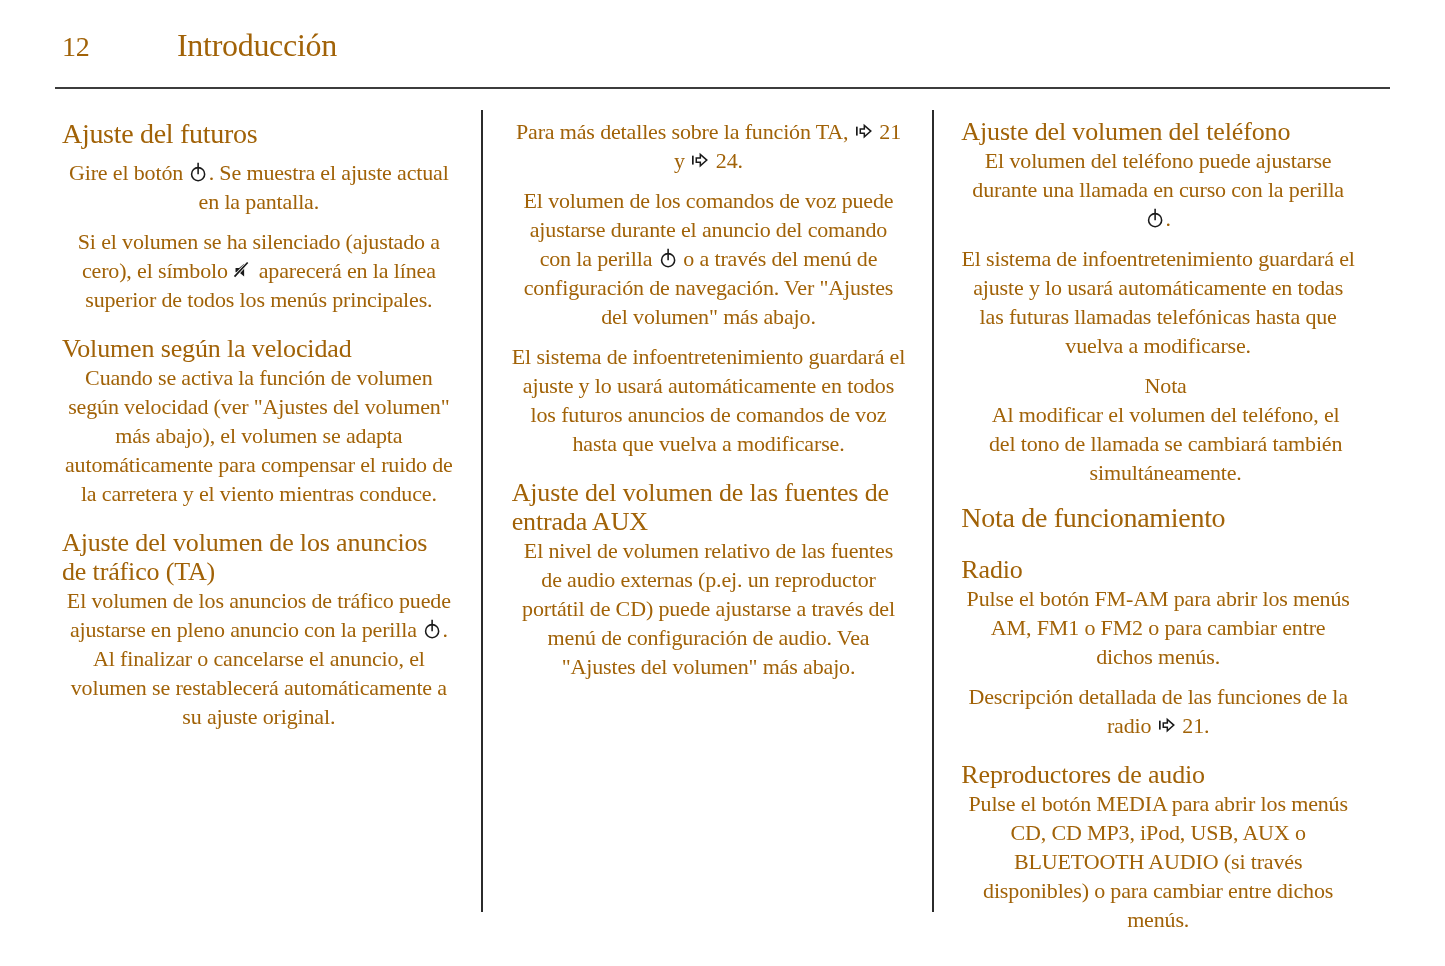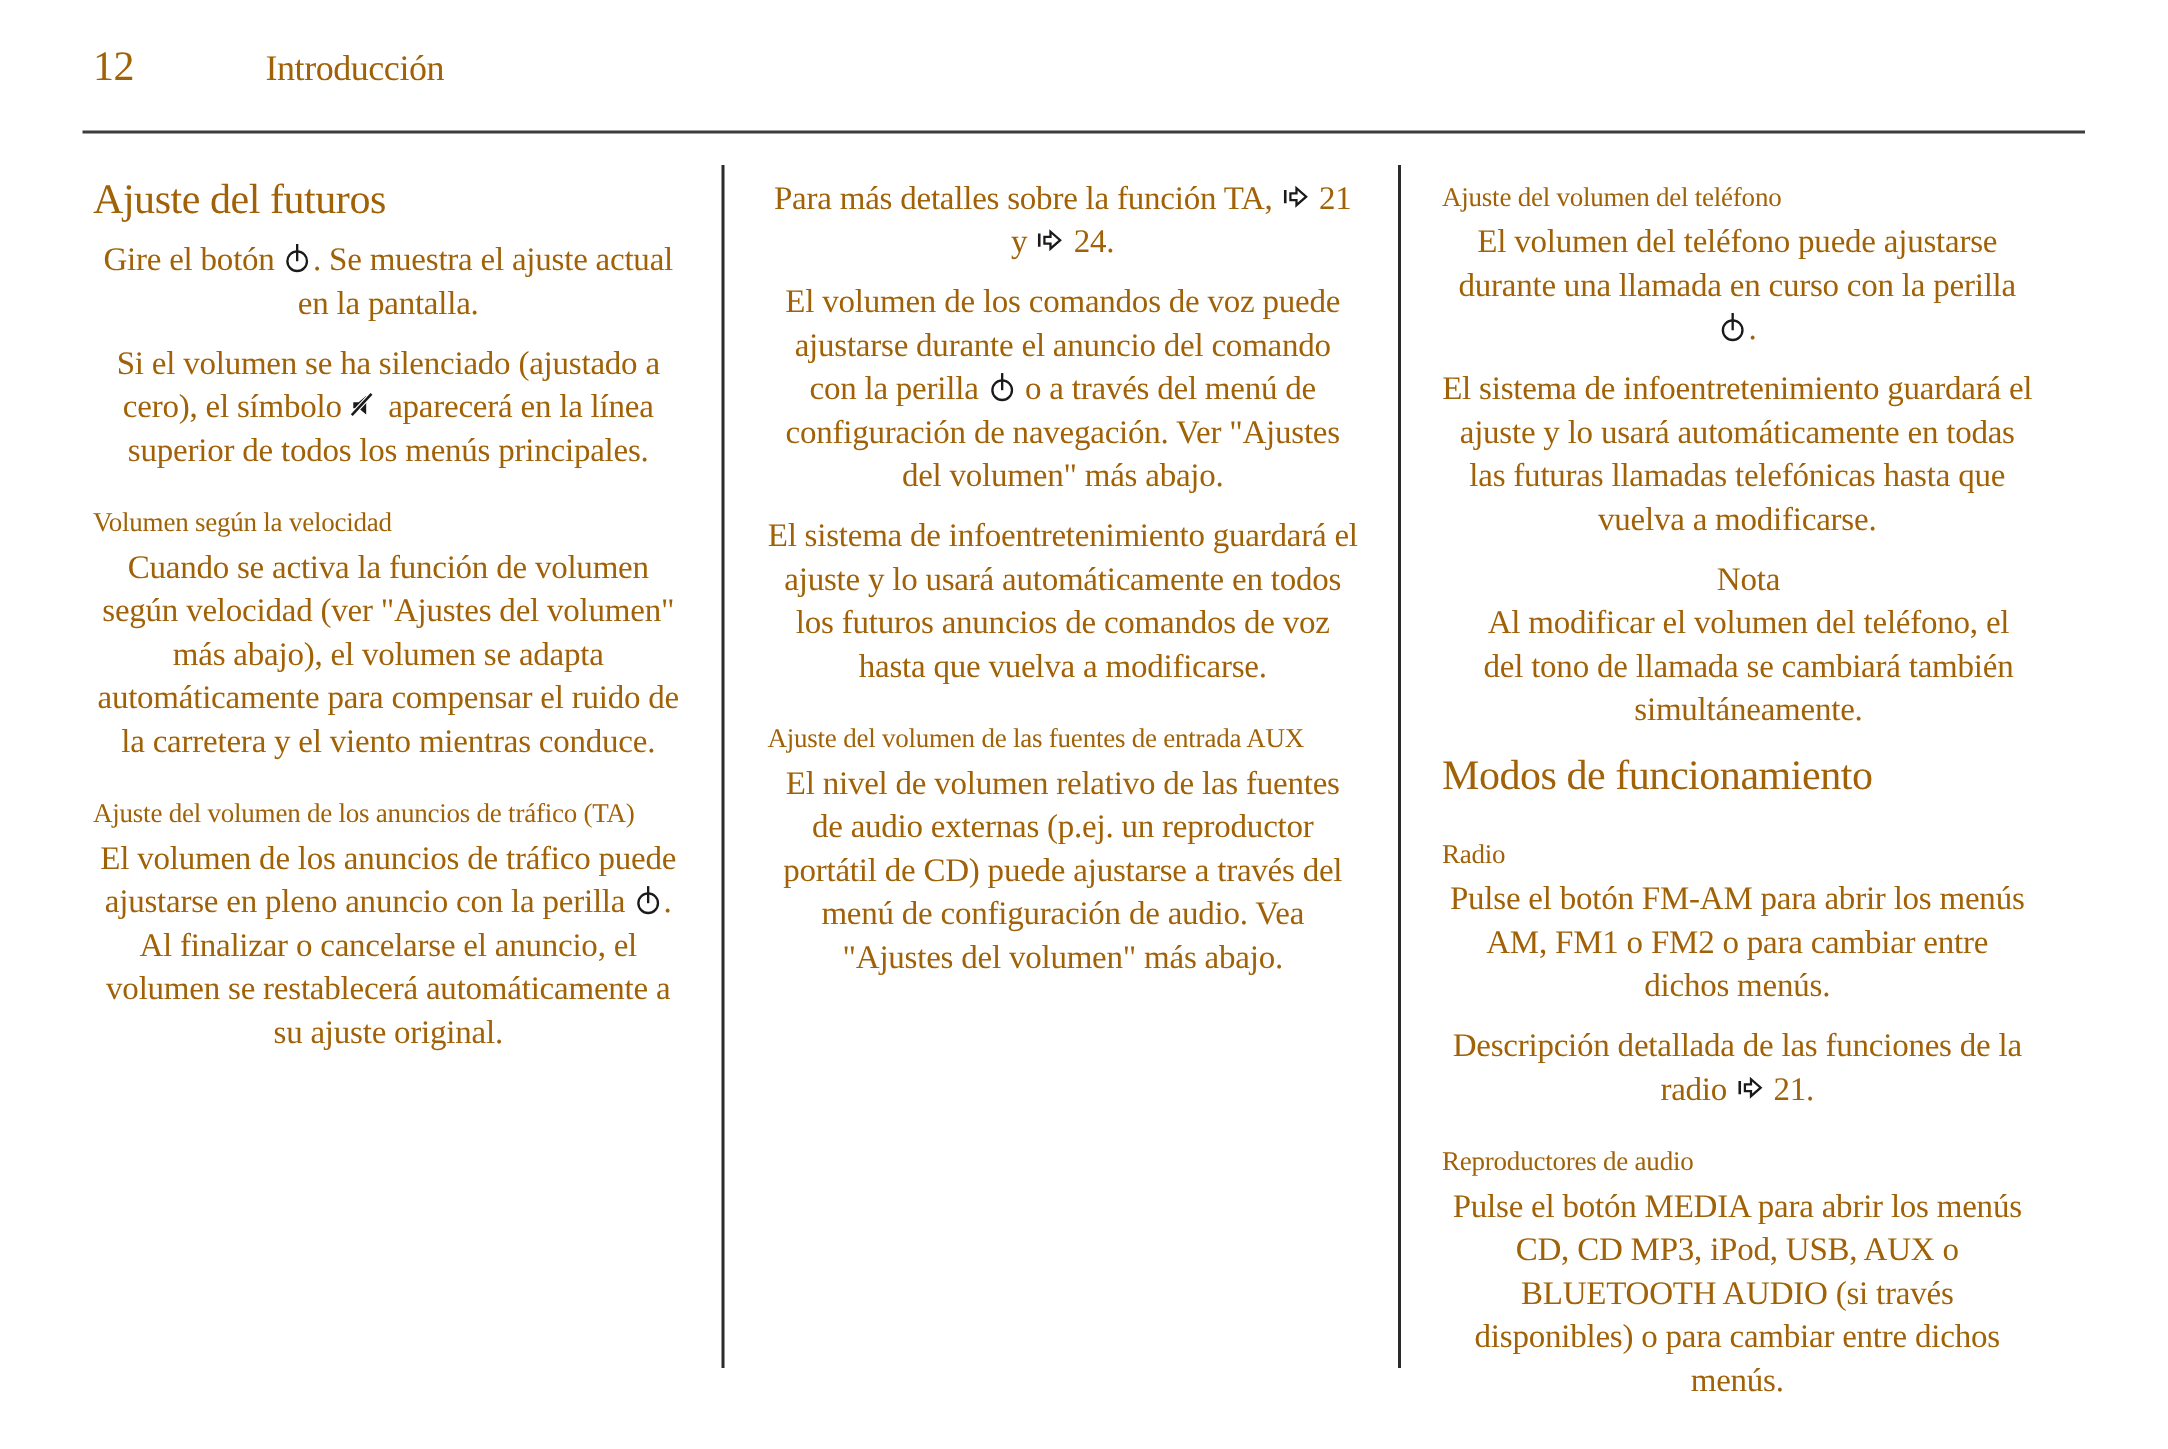--- a/index.html
+++ b/index.html
@@ -27,21 +27,21 @@
     display: flex;
     align-items: baseline;
   }
   .page-number {
     font-size: 28px;
     line-height: 34px;
     letter-spacing: -0.3px;
     width: 115px;
   }
   .chapter-title {
-    font-size: 24px;
+    font-size: 32px;
     line-height: 34px;
     letter-spacing: -0.3px;
   }
   .header-rule {
     position: absolute;
     left: 55px;
     top: 87px;
     width: 1335px;
     height: 2px;
     background: #3c3c3c;
@@ -76,21 +76,21 @@
   .col > :first-child { margin-top: 0 !important; }
 
   h1 {
     font-size: 28px;
     line-height: 34px;
     font-weight: 400;
     letter-spacing: -0.3px;
     margin: 14px 0 7px 0;
   }
   h2 {
-    font-size: 18px;
+    font-size: 26px;
     line-height: 29px;
     font-weight: 400;
     letter-spacing: -0.15px;
     margin: 20px 0 0 0;
   }
   p {
     margin: 0 0 11px 0;
     text-align: center;
   }
   .note {
@@ -173,21 +173,21 @@
       <h2>Ajuste del volumen del teléfono</h2>
       <p>El volumen del teléfono puede ajustarse durante una llamada en curso con la perilla <span class="sym"><svg viewBox="0 0 20 22">
               <circle class="stroke" cx="10" cy="13.2" r="7.1"></circle>
               <line class="stroke" x1="10" y1="0.8" x2="10" y2="13.2"></line>
             </svg></span>.</p>
       <p>El sistema de infoentretenimiento guardará el ajuste y lo usará automáticamente en todas las futuras llamadas telefónicas hasta que vuelva a modificarse.</p>
       <div class="note">
         <p class="note-label">Nota</p>
         <p class="note-text">Al modificar el volumen del teléfono, el del tono de llamada se cambiará también simultáneamente.</p>
       </div>
-      <h1>Modos de funcionamiento</h1>
+      <h1>Nota de funcionamiento</h1>
       <h2>Radio</h2>
       <p>Pulse el botón FM-AM para abrir los menús AM, FM1 o FM2 o para cambiar entre dichos menús.</p>
       <p>Descripción detallada de las funciones de la radio <span class="sym"><svg viewBox="0 0 20 20">
               <line class="stroke" x1="2.8" y1="5.6" x2="2.8" y2="14.4"></line>
               <polygon class="thin" points="6.2,7.8 10.2,7.8 10.2,4.4 16.6,10 10.2,15.6 10.2,12.2 6.2,12.2"></polygon>
             </svg></span> 21.</p>
       <h2>Reproductores de audio</h2>
       <p>Pulse el botón MEDIA para abrir los menús CD, CD MP3, iPod, USB, AUX o BLUETOOTH AUDIO (si través disponibles) o para cambiar entre dichos menús.</p>
     </div>
 

